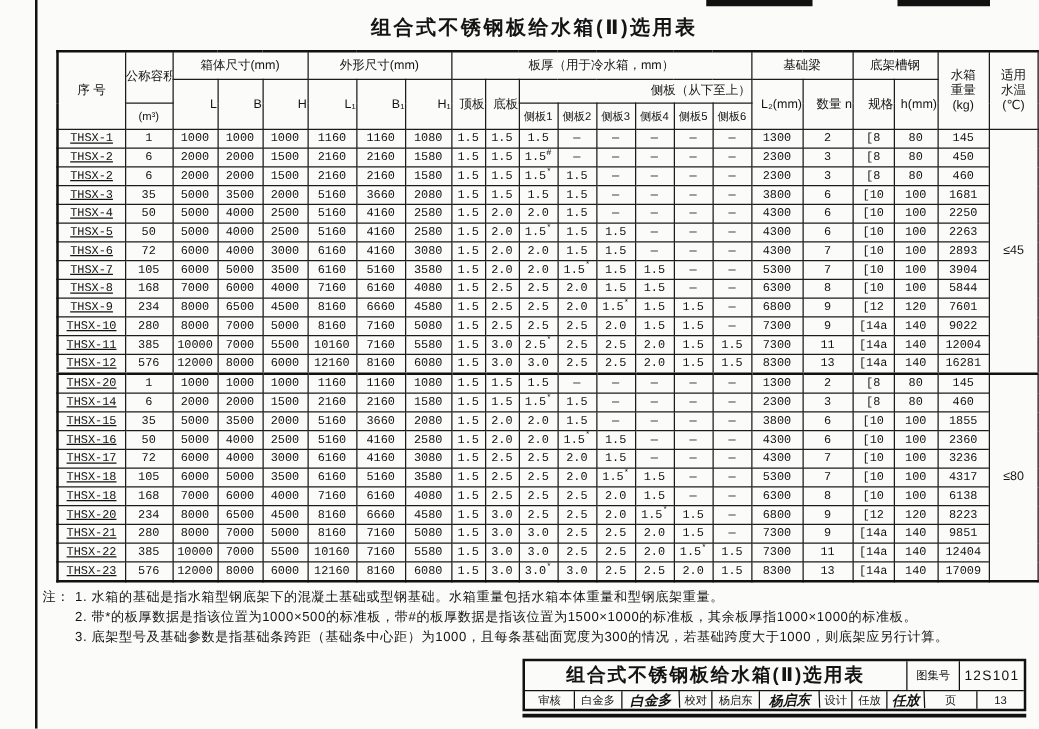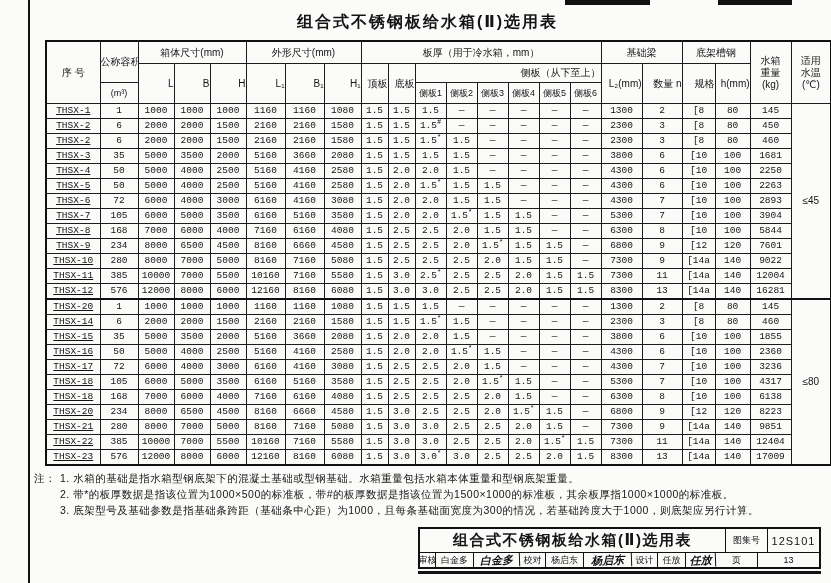--- a/index.html
+++ b/index.html
@@ -721,21 +721,21 @@
   </div>
 </div>
 
 <div class="title-block">
   <div class="tb-row top">
     <div class="tb-cell tb-title">组合式不锈钢板给水箱(Ⅱ)选用表</div>
     <div class="tb-cell tb-atlas-label">图集号</div>
     <div class="tb-cell tb-atlas-no">12S101</div>
   </div>
   <div class="tb-row bottom">
-    <div class="tb-cell" style="width:16px">审核</div>
+    <div class="tb-cell" style="width:40px">审核</div>
     <div class="tb-cell" style="width:38px">白金多</div>
     <div class="tb-cell sig" style="width:46px">白金多</div>
     <div class="tb-cell" style="width:26px">校对</div>
     <div class="tb-cell" style="width:38px">杨启东</div>
     <div class="tb-cell sig" style="width:48px">杨启东</div>
     <div class="tb-cell" style="width:26px">设计</div>
     <div class="tb-cell" style="width:28px">任放</div>
     <div class="tb-cell sig" style="width:30px">任放</div>
     <div class="tb-cell" style="width:42px">页</div>
     <div class="tb-cell" style="flex:1">13</div>

